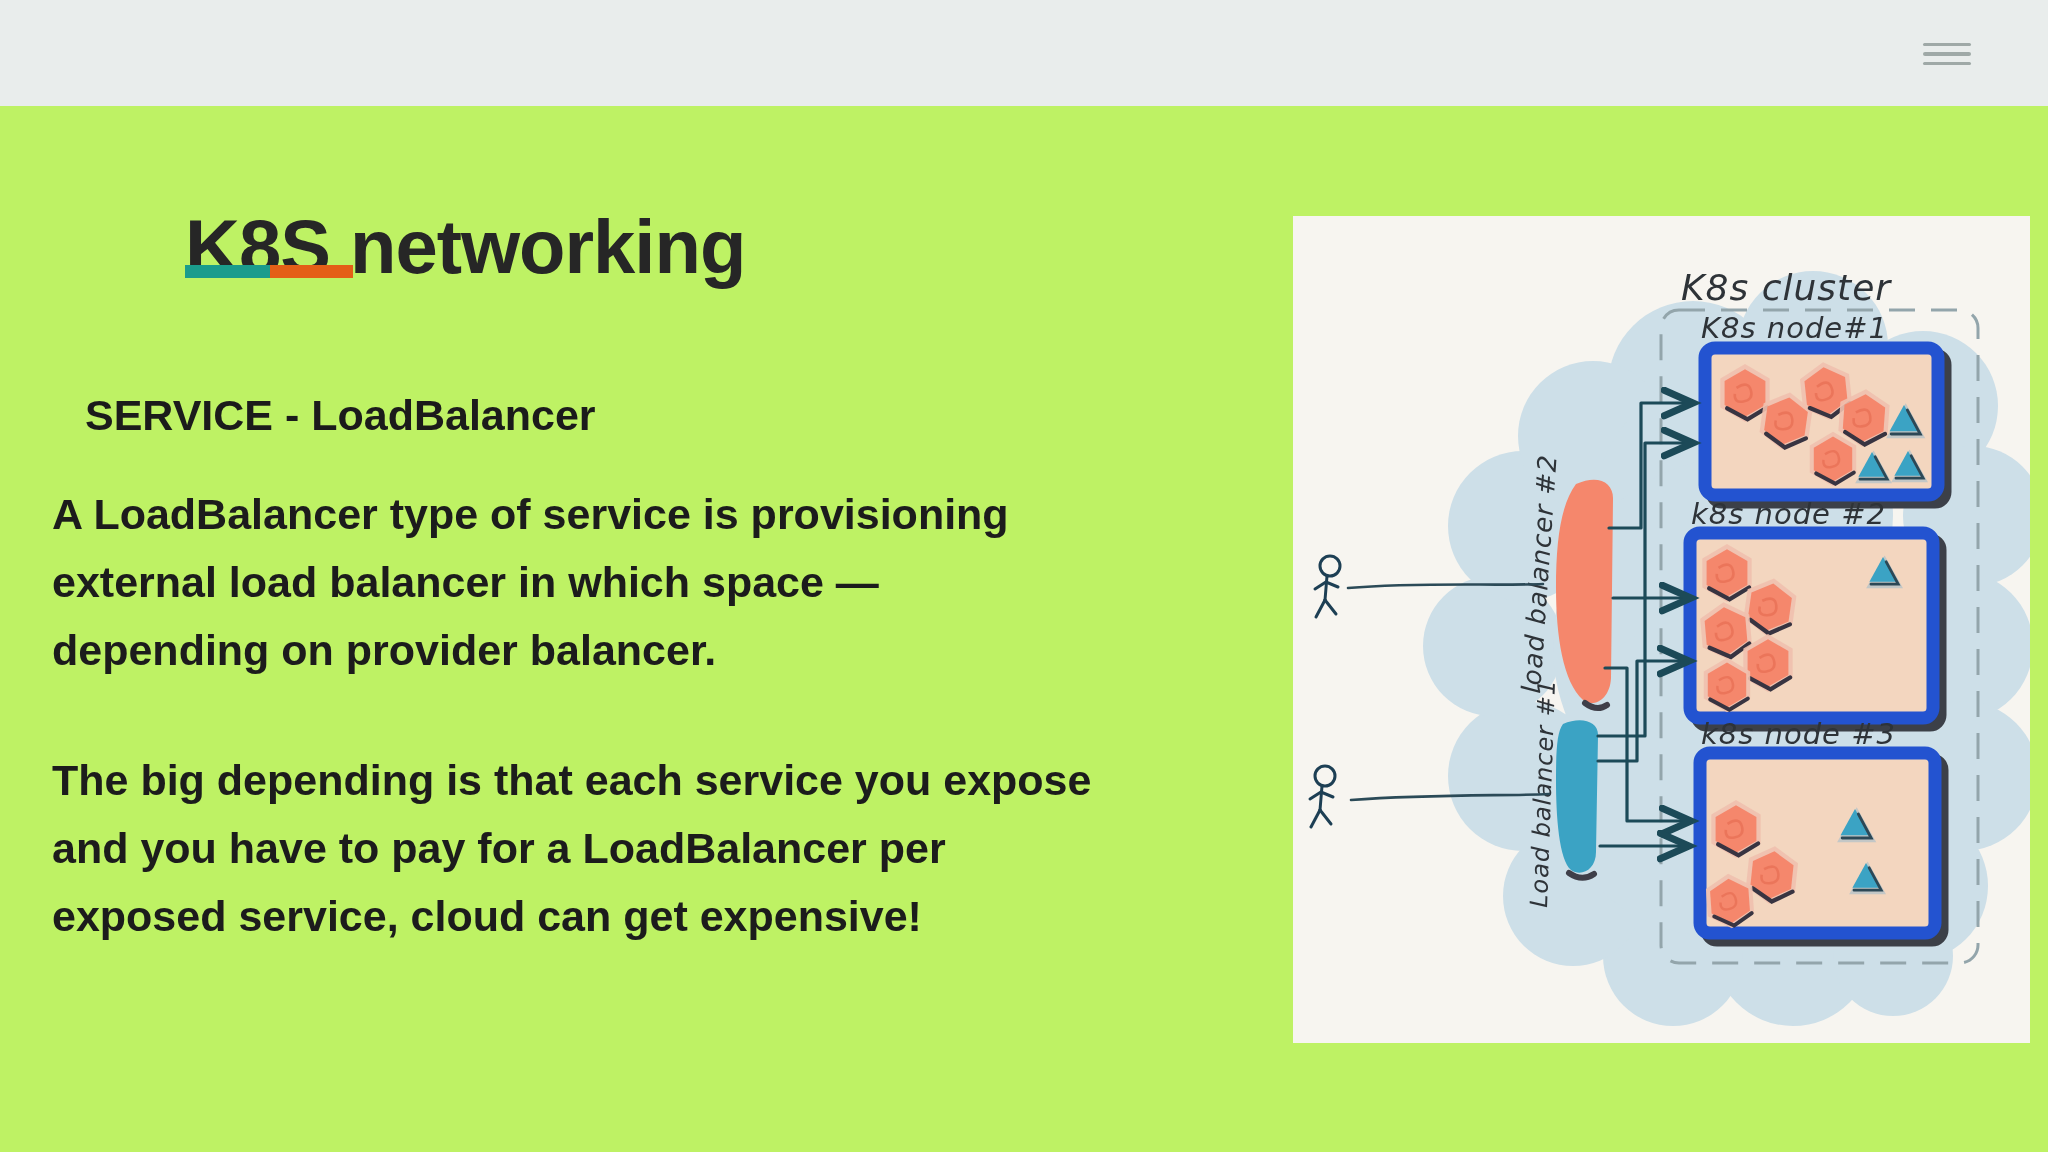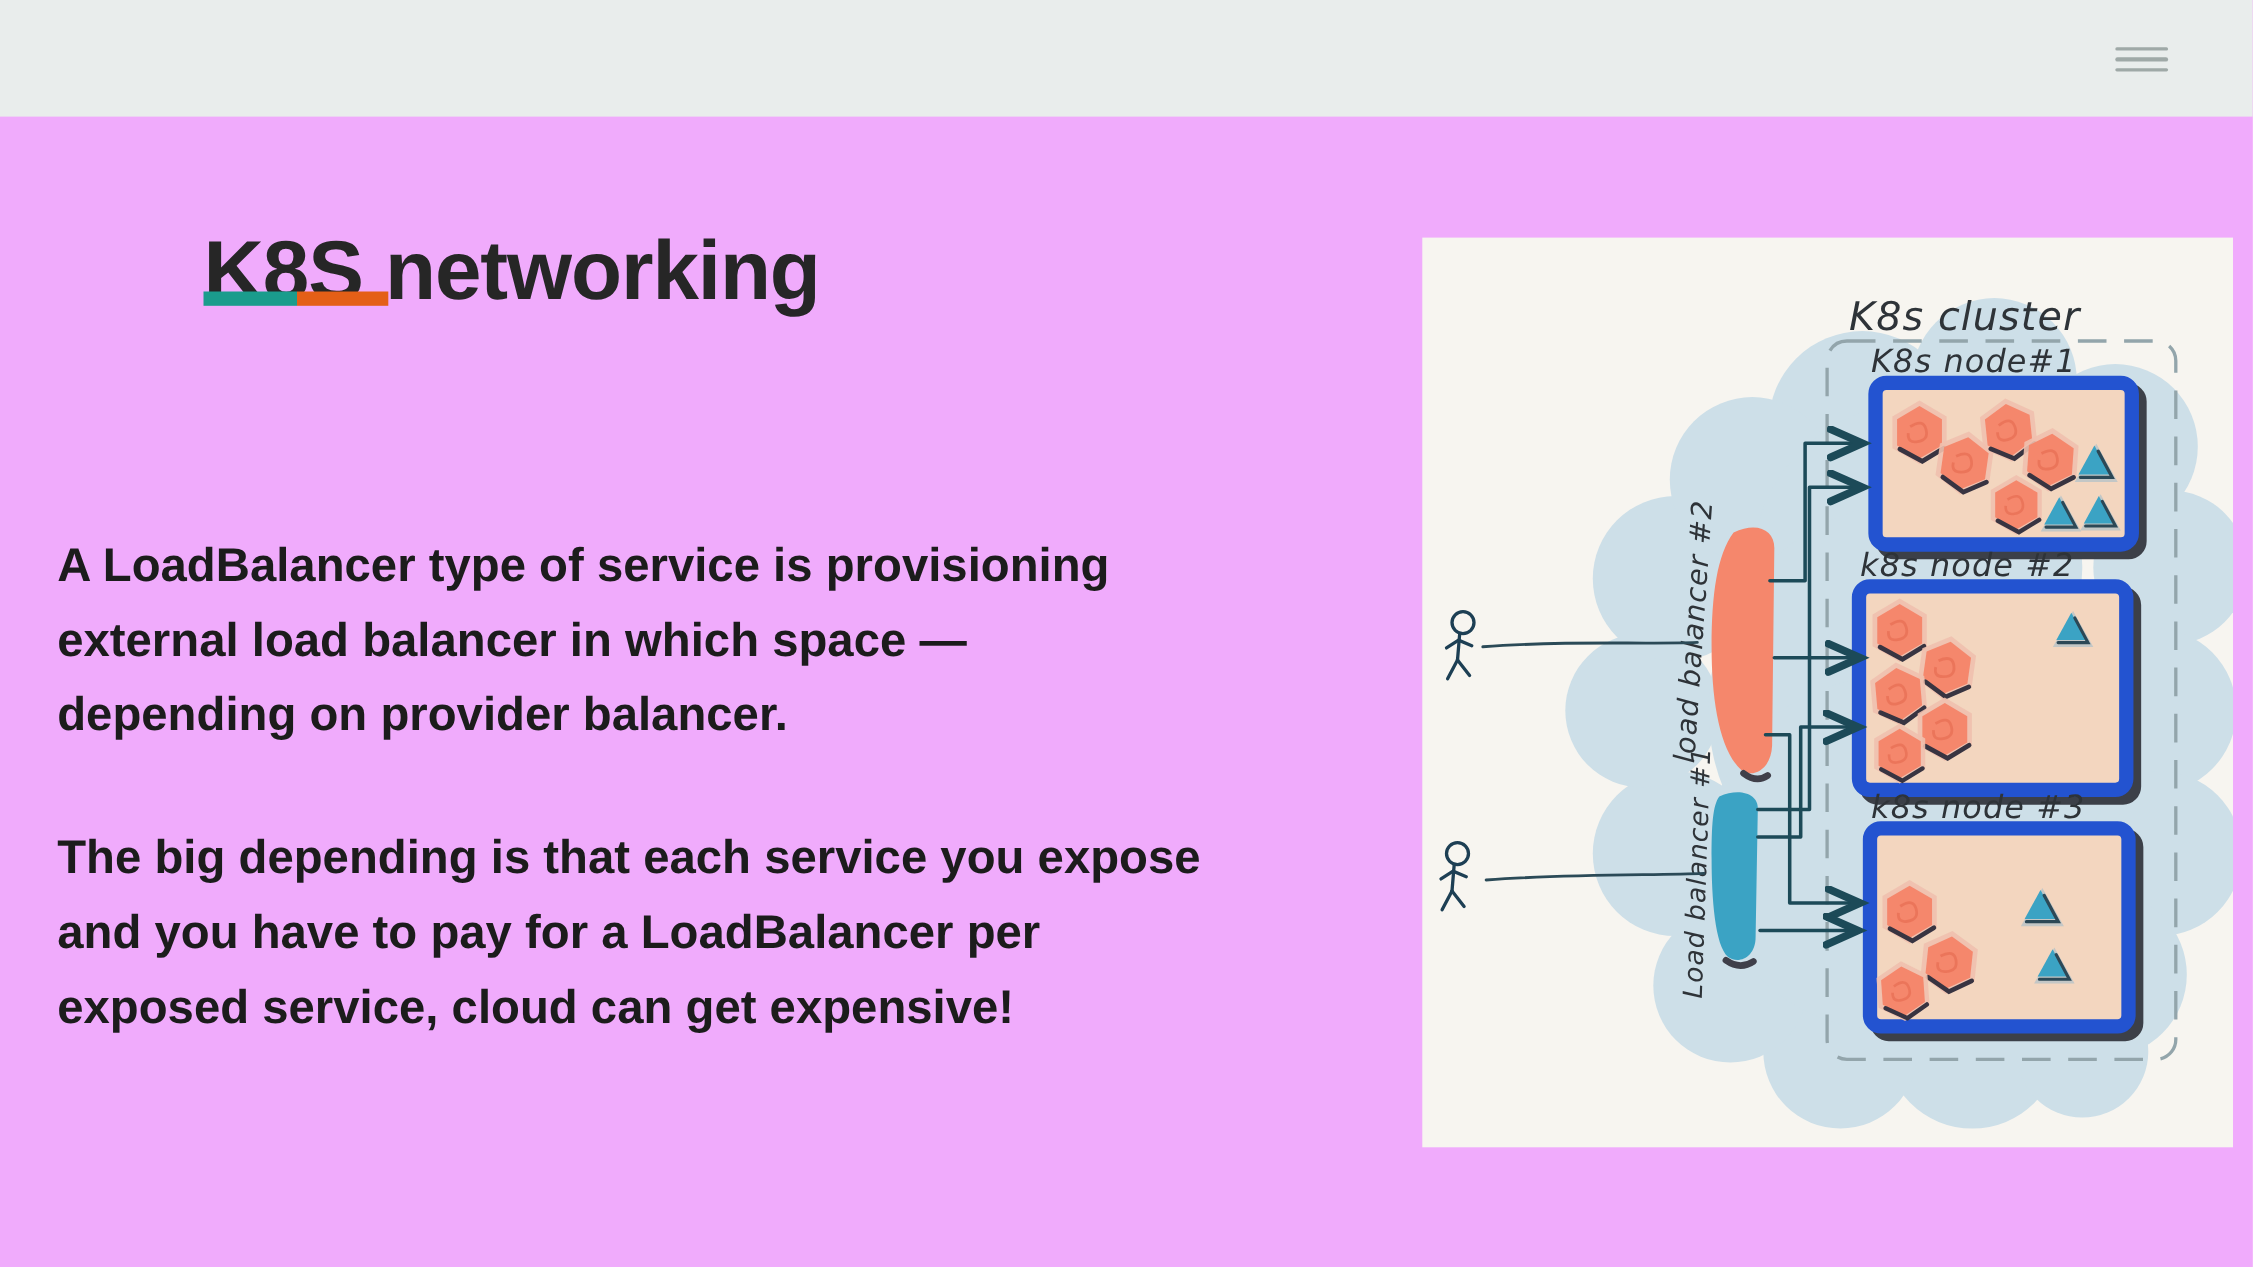--- a/index.html
+++ b/index.html
@@ -1,17 +1,17 @@
 <!DOCTYPE html>
 <html><head>
 <meta charset="utf-8">
 <style>
   html,body { margin:0; padding:0; }
   body { width:2048px; height:1152px; font-family:"Liberation Sans", sans-serif; background:#ffffff; }
-  .stage { position:relative; width:2048px; height:1152px; overflow:hidden; background:#f0abfc; }
+  .stage { position:relative; width:2048px; height:1152px; overflow:hidden; background:#bef264; }
 
   
   .topbar { position:absolute; top:0; left:0; width:2048px; height:106px; background:#e9edec; }
   .menu-btn { position:absolute; top:42px; right:75px; width:50px; height:30px; background:none; border:none; padding:0; cursor:pointer; }
   .menu-btn span { display:block; width:48px; height:3.5px; background:#9fa9a7; margin:0 0 6px 0; border-radius:2px; }
 
   
   .title { position:absolute; left:185px; top:152px; font-size:76px; font-weight:bold; color:#262626; letter-spacing:-1px; white-space:nowrap; }
   .accent { position:absolute; top:265px; left:185px; height:13px; display:flex; }
   .accent .teal { width:85px; background:#1a9c8c; }
@@ -38,20 +38,21 @@
     </button>
   </div>
 
   <h1 class="title">K8S networking</h1>
 
   <div class="accent">
     <div class="teal"></div>
     <div class="orange"></div>
   </div>
 
+  <h2 class="subtitle">SERVICE - LoadBalancer</h2>
 
   <div class="para p1">
     <div>A LoadBalancer type of service is provisioning</div>
     <div>external load balancer in which space —</div>
     <div>depending on provider balancer.</div>
   </div>
 
   <div class="para p2">
     <div>The big depending is that each service you expose</div>
     <div>and you have to pay for a LoadBalancer per</div>

